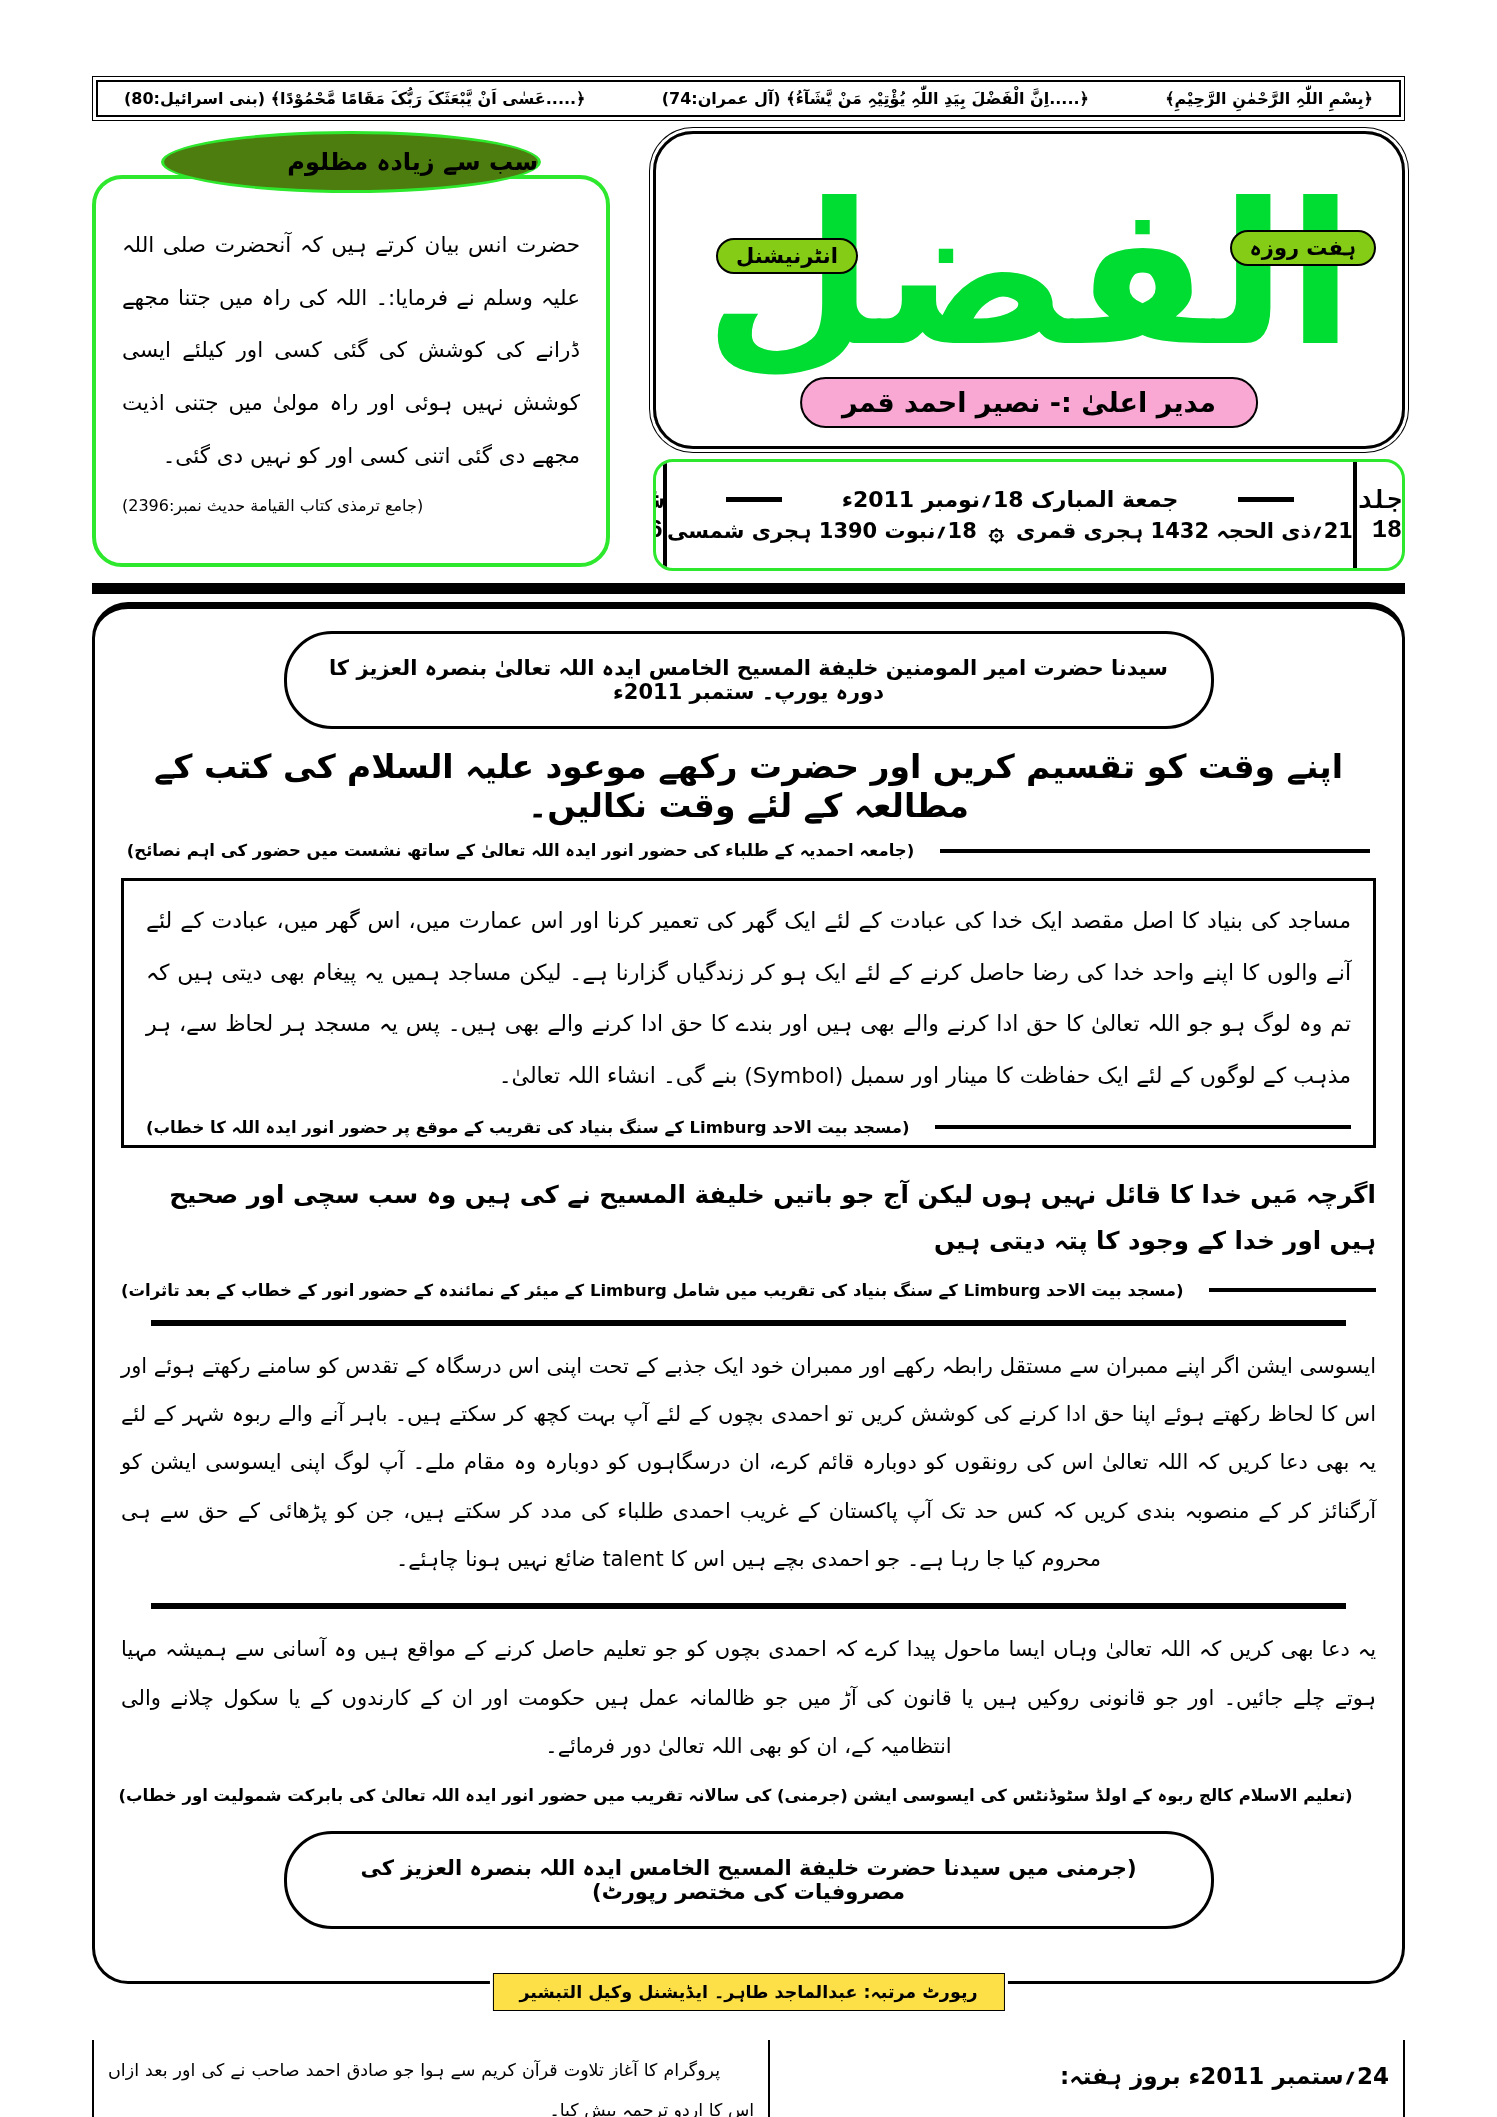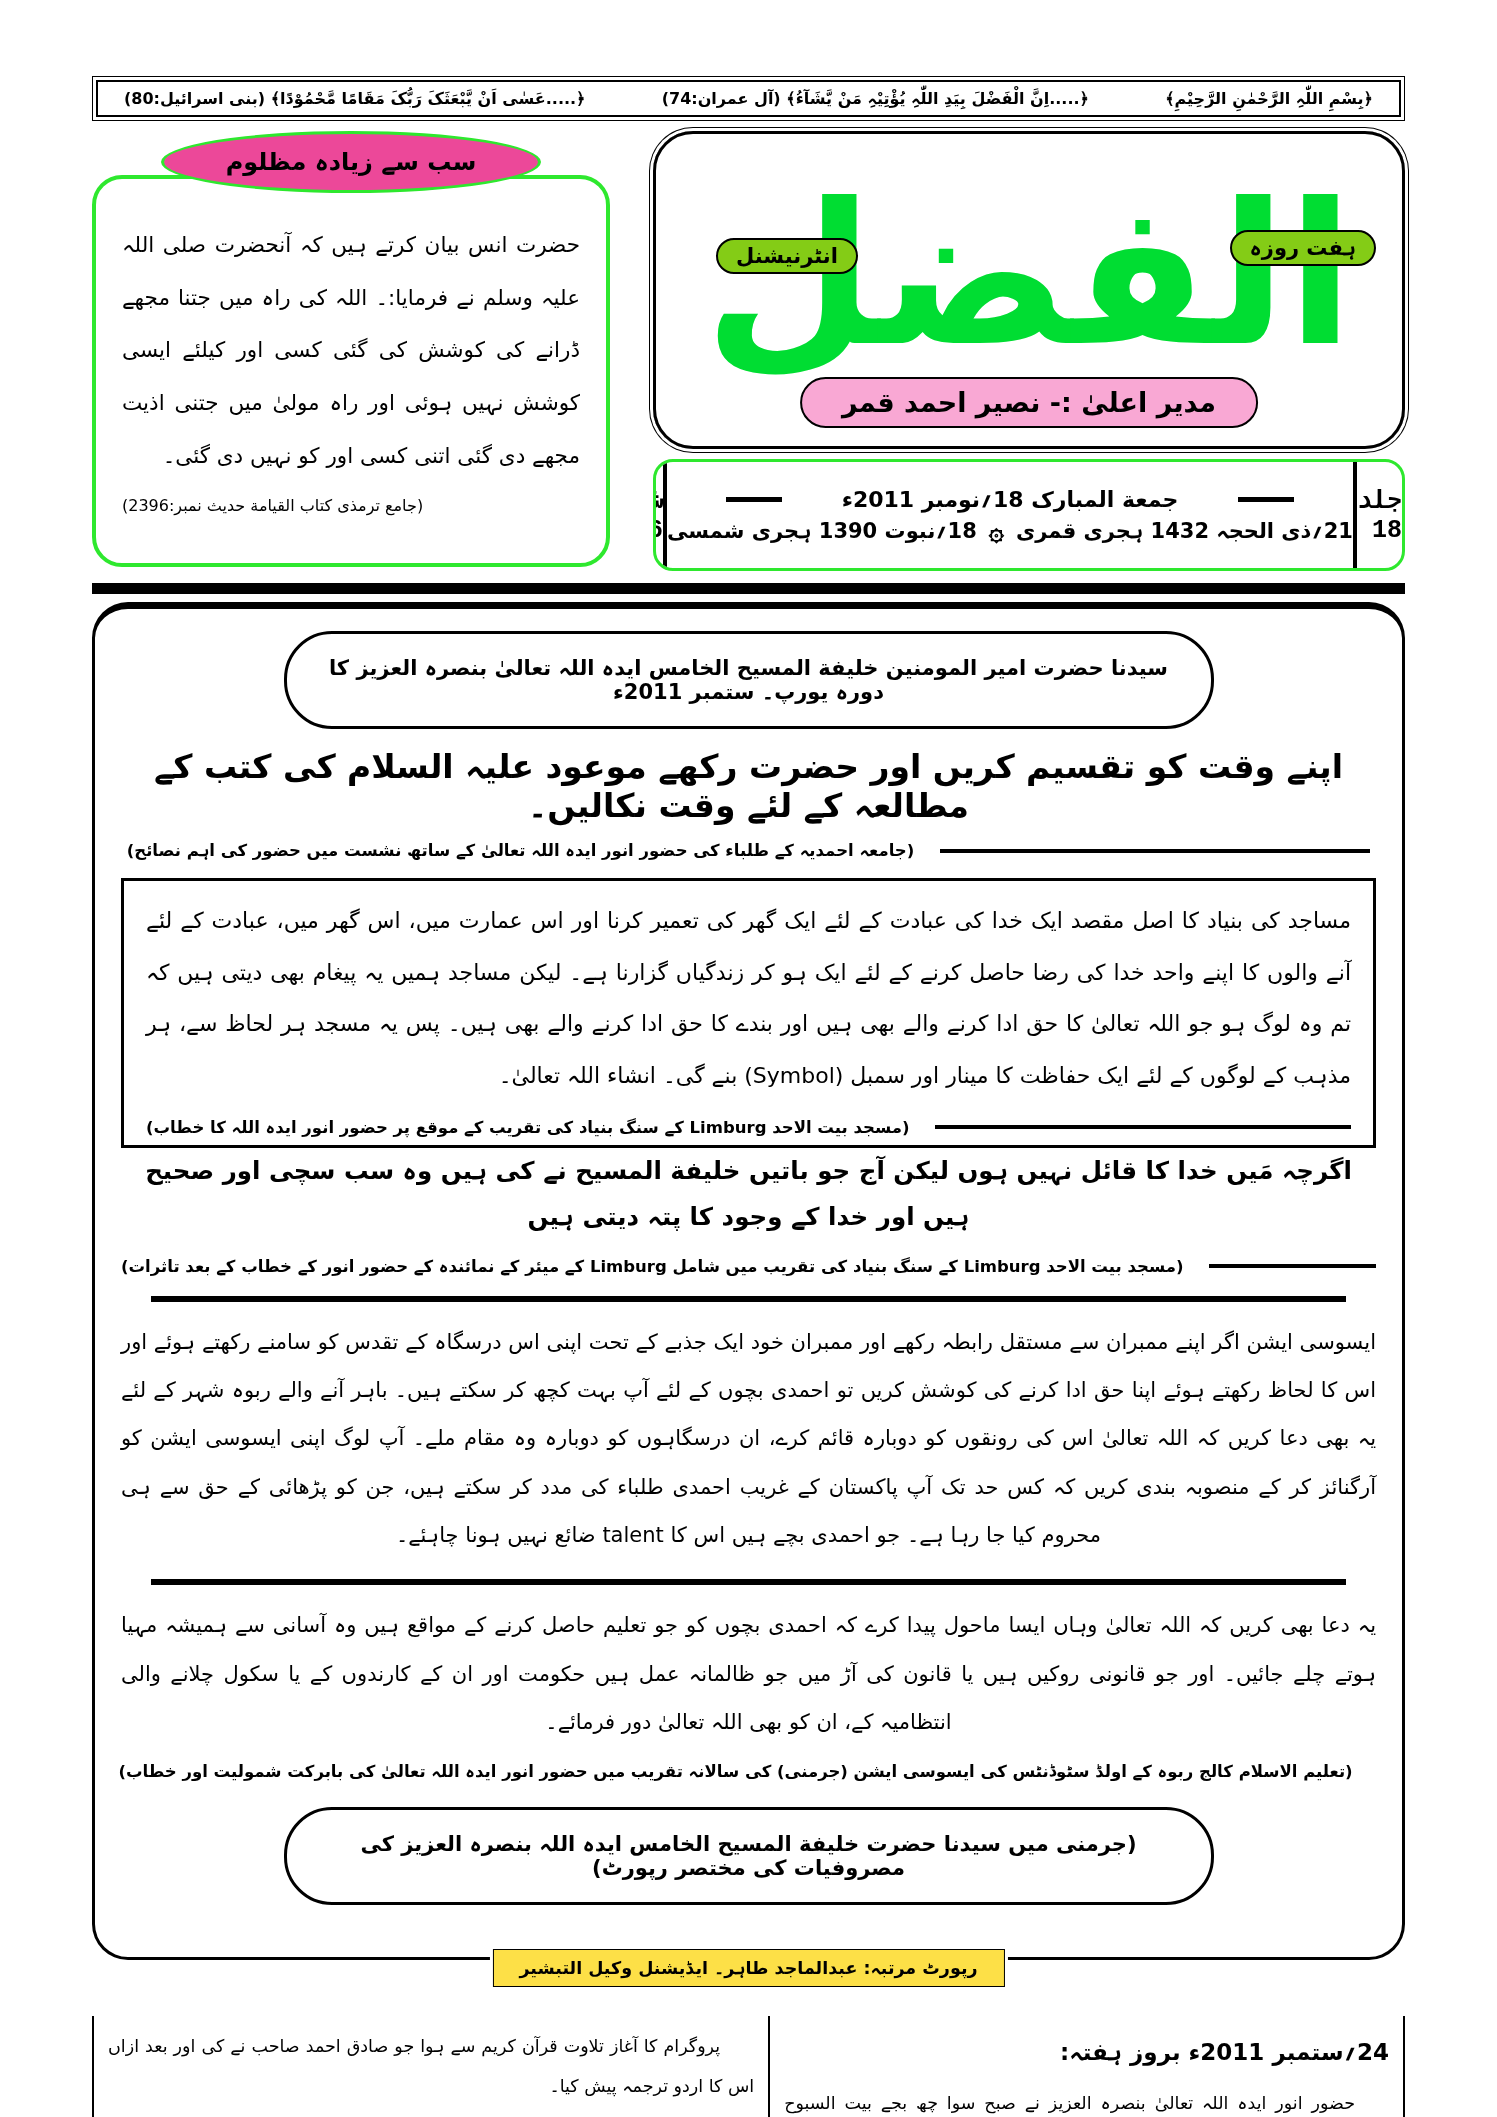--- a/index.html
+++ b/index.html
@@ -53,21 +53,21 @@
     display:flex;flex-direction:column;align-items:center;justify-content:center;gap:6px;
   }
   .date-l1{display:flex;align-items:center;gap:60px;font-weight:bold;font-size:22px;white-space:nowrap;}
   .dash{width:56px;height:5px;background:#000;display:inline-block;}
   .date-l2{font-weight:bold;font-size:21px;white-space:nowrap;display:flex;align-items:center;gap:12px;}
   .rosette{font-size:26px;line-height:1;}
   
   .hadith-col{width:518px;position:relative;}
   .hadith-title{
     width:380px;margin:0 auto;border:3px solid var(--bgreen);border-radius:50%;
-    text-align:center;font-weight:bold;font-size:24px;padding:14px 0;background:#ec4899;
+    text-align:right;font-weight:bold;font-size:24px;padding:14px 0;background:#4d7c0f;
     position:relative;z-index:2;
   }
   .hadith-body{
     border:4px solid var(--bgreen);border-radius:30px;margin-top:-18px;
     padding:40px 26px 26px 26px;position:relative;z-index:1;min-height:392px;
   }
   .hadith-text{font-size:21.5px;line-height:2.45;text-align:justify;font-weight:500;}
   .hadith-src{font-size:16px;margin-top:14px;text-align:left;direction:ltr;}
   
   .sep-bar{height:11px;background:#000;margin-top:12px;}
@@ -83,21 +83,21 @@
   .headline{
     text-align:center;font-weight:bold;font-size:33px;margin-top:18px;letter-spacing:-.5px;
   }
   .attr-line{display:flex;align-items:center;justify-content:center;gap:26px;margin-top:16px;}
   .attr-rule{width:430px;height:4px;background:#000;}
   .attr-rule.short{width:290px;}
   .attr-text{font-size:16.5px;font-weight:bold;white-space:nowrap;}
   .quote-box{border:3px solid #000;margin-top:18px;padding:14px 22px 8px 22px;}
   .quote-box .q1{font-size:22px;line-height:2.35;text-align:justify;font-weight:500;}
   .quote2{
-    text-align:center;font-weight:bold;font-size:24.5px;line-height:1.9;
+    text-align:right;font-weight:bold;font-size:24.5px;margin-top:24px;line-height:1.9;
   }
   .hr-thick{height:6px;background:#000;margin:20px 30px 0 30px;}
   .bodypara{font-size:21px;line-height:2.3;text-align:justify;text-align-last:center;margin-top:16px;font-weight:500;}
   .report-box{
     position:absolute;bottom:-30px;left:50%;transform:translateX(-50%);
     border:1px solid #000;background:#fde047;padding:8px 26px;font-weight:bold;font-size:17.5px;
     white-space:nowrap;box-shadow:0 0 0 3px #fff;
   }
   
   .cols-wrap{

